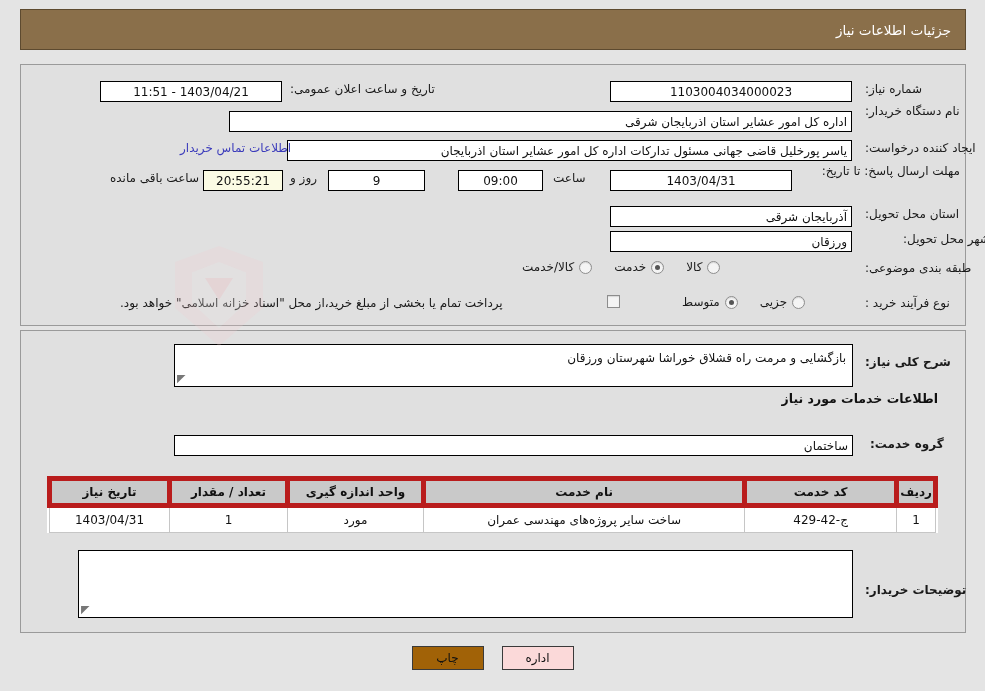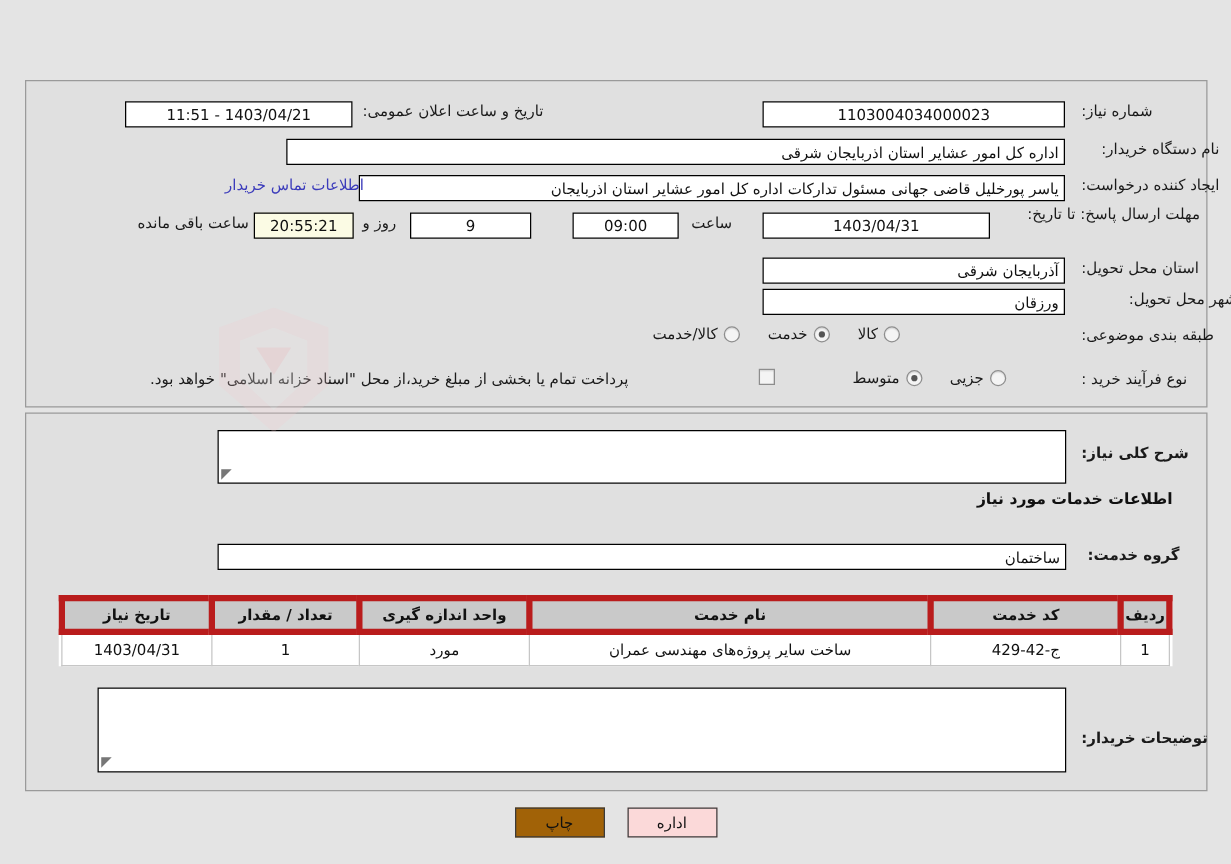--- a/index.html
+++ b/index.html
@@ -153,34 +153,37 @@
 <body>
 
 <div class="page">
 
   <div class="watermark">
     <div class="wm-shield"></div>
     <div class="wm-shield-inner"></div>
     <div class="wm-arrow"></div>
   </div>
 
+  <div class="titlebar">
+    <div class="title">جزئیات اطلاعات نیاز</div>
+  </div>
 
   <div class="panel panel-top"></div>
 
   <div class="row" style="left:865px; top:82px;">
     <span class="lbl">شماره نیاز:</span>
   </div>
   <div class="box c" style="position:absolute; left:610px; top:81px; width:242px;">1103004034000023</div>
 
   <div class="row" style="left:290px; top:82px;">
     <span class="lbl">تاریخ و ساعت اعلان عمومی:</span>
   </div>
   <div class="box c" style="position:absolute; left:100px; top:81px; width:182px;">1403/04/21 - 11:51</div>
 
-  <div class="row" style="left:865px; top:112px;margin-left:16px;">
+  <div class="row" style="left:865px; top:104px;">
     <span class="lbl">نام دستگاه خریدار:</span>
   </div>
   <div class="box r" style="position:absolute; left:229px; top:111px; width:623px;">اداره کل امور عشایر استان اذربایجان شرقی</div>
 
   <div class="row" style="left:865px; top:141px;">
     <span class="lbl">ایجاد کننده درخواست:</span>
   </div>
   <div class="box r" style="position:absolute; left:287px; top:140px; width:565px;">یاسر پورخلیل قاضی جهانی مسئول تدارکات اداره کل امور عشایر استان اذربایجان</div>
   <div class="row" style="left:180px; top:141px;">
     <span class="link">اطلاعات تماس خریدار</span>
@@ -250,20 +253,21 @@
   <div class="row" style="left:120px; top:296px;">
     <span class="lbl">پرداخت تمام یا بخشی از مبلغ خرید،از محل "اسناد خزانه اسلامی" خواهد بود.</span>
   </div>
 
   <div class="panel panel-mid"></div>
 
   <div class="row" style="left:865px; top:355px;">
     <span class="lbl lbl-b">شرح کلی نیاز:</span>
   </div>
   <div class="ta" style="left:174px; top:344px; width:679px; height:43px;">
+    <div class="ta-text">بازگشایی و مرمت راه قشلاق خوراشا شهرستان ورزقان</div>
     <div class="grip">◥</div>
   </div>
 
   <div class="sec-head" style="right:47px; top:391px;">اطلاعات خدمات مورد نیاز</div>
 
   <div class="row" style="left:870px; top:437px;">
     <span class="lbl lbl-b">گروه خدمت:</span>
   </div>
   <div class="box r" style="position:absolute; left:174px; top:435px; width:679px;">ساختمان</div>
 

